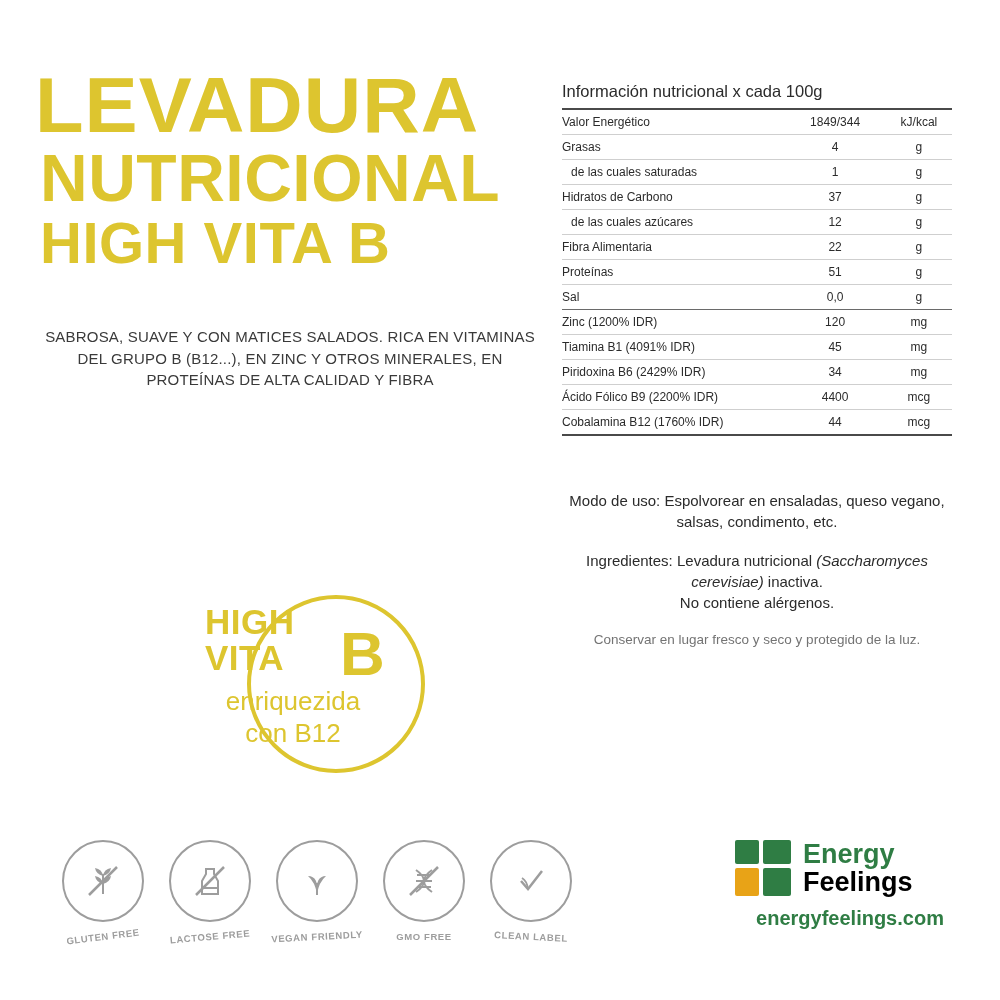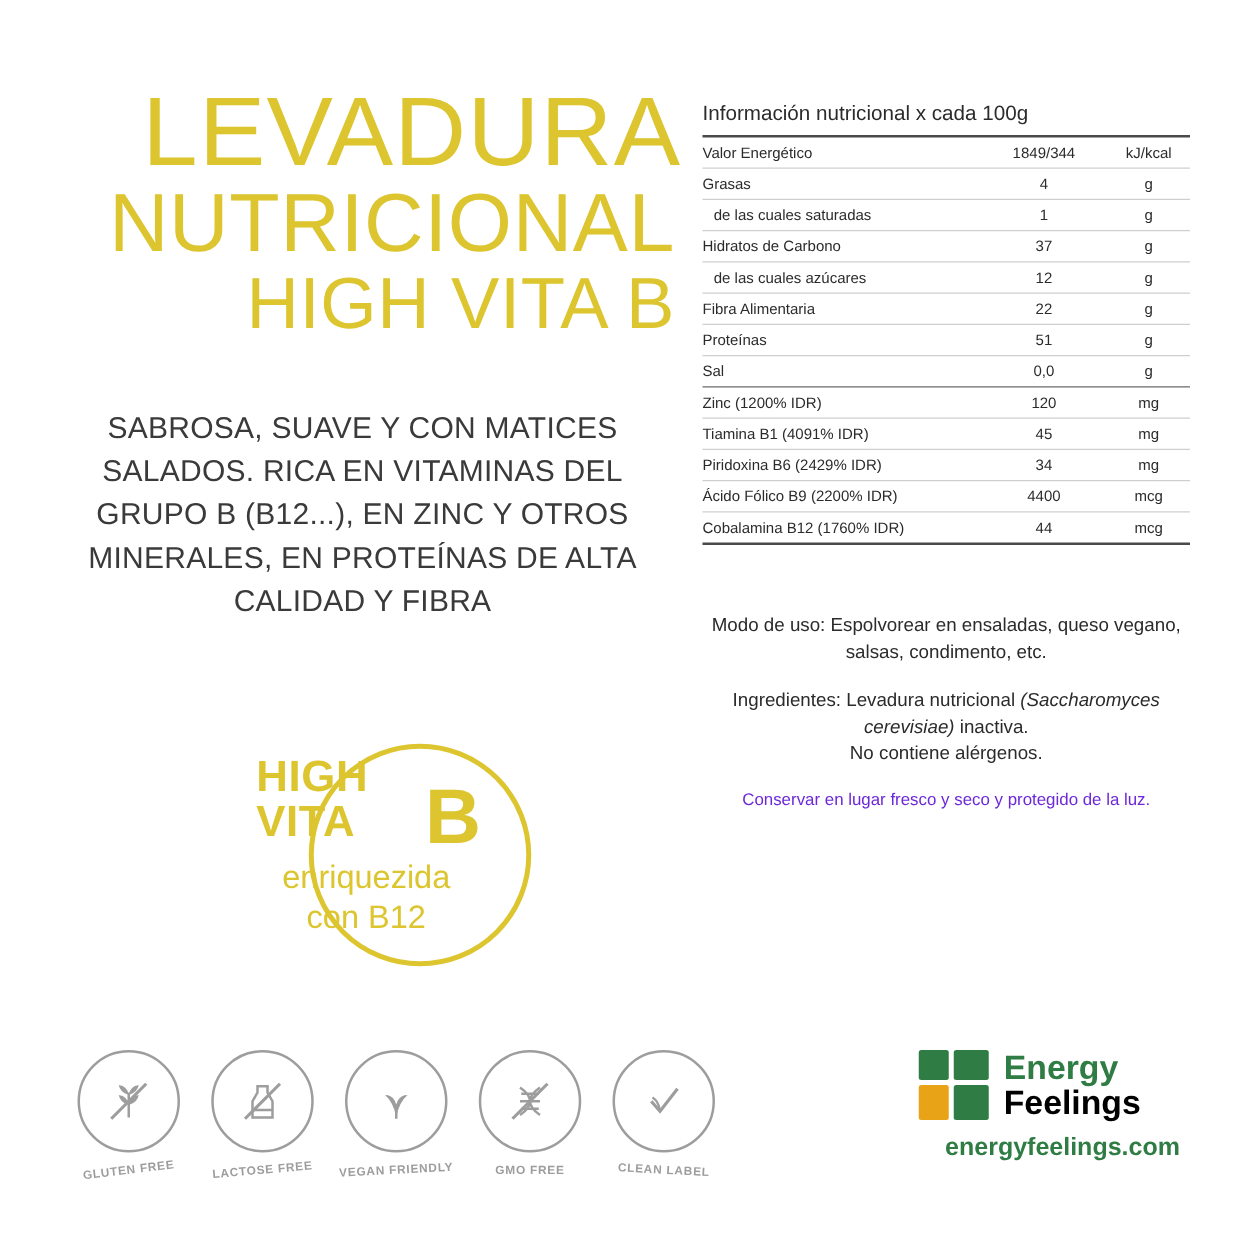--- a/index.html
+++ b/index.html
@@ -14,44 +14,44 @@
   }
 
   .page { position: relative; width: 1000px; height: 1000px; }
 
   
   .left {
     position: absolute;
     left: 40px; top: 70px; width: 500px;
   }
   .title-block {
-    text-align: right;
+    text-align: left;
     color: #ddc52f;
-    font-weight: normal;
+    font-weight: bold;
     letter-spacing: 0.5px;
     line-height: 0.92;
   }
   .title-line1 {
     font-size: 78px;
     letter-spacing: 1px;
     transform: scaleX(1.02);
   }
   .title-line2 {
     font-size: 66px;
     margin-top: 6px;
   }
   .title-line3 {
     font-size: 58px;
     margin-top: 8px;
   }
 
   .desc {
     margin-top: 56px;
     text-align: center;
-    font-size: 24px;
+    font-size: 15px;
     line-height: 1.45;
     color: #3a3a3a;
     letter-spacing: 0.2px;
   }
 
   
   .badge-wrap {
     position: absolute;
     left: 175px; top: 580px;
     width: 250px; height: 210px;
@@ -166,21 +166,21 @@
     left: 562px; top: 490px;
     width: 390px;
     font-size: 15px;
     line-height: 1.42;
     color: #2b2b2b;
   }
   .info p { margin: 0 0 17px 0; }
   .info .center { text-align: center; }
   .label-strong { font-weight: normal; }
   .ital { font-style: italic; }
-  .small-note { font-size: 13.5px; text-align: center; color: #6d28d9; }
+  .small-note { font-size: 13.5px; text-align: center; color: #737373; }
 
   
   .brand {
     position: absolute;
     left: 735px; top: 840px;
     width: 230px;
   }
   .brand-row { display: flex; align-items: center; gap: 12px; }
   .brand-mark { width: 56px; height: 56px; position: relative; }
   .bm-sq { position: absolute; border-radius: 2px; }

